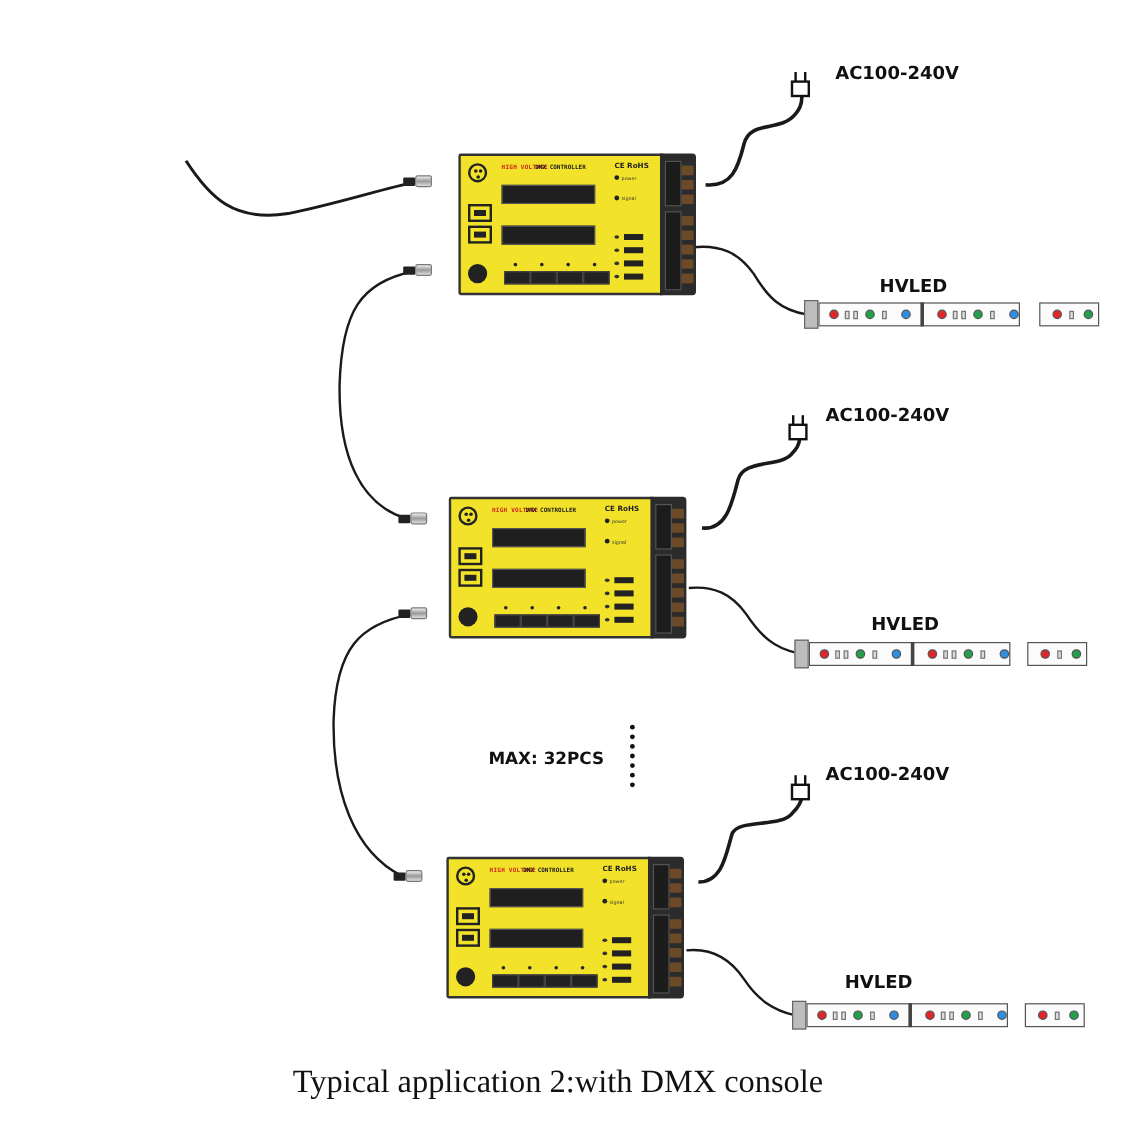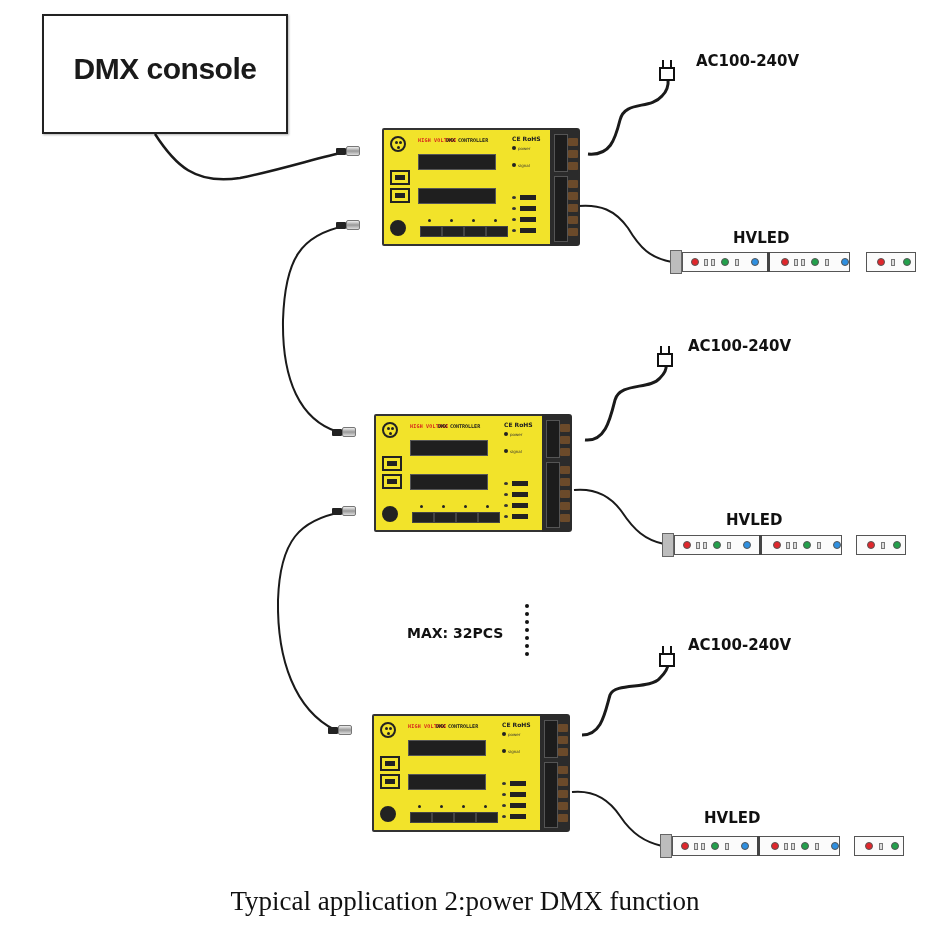--- a/index.html
+++ b/index.html
@@ -77,23 +77,20 @@
       <rect x="660" y="654" width="14" height="12" fill="#fff" stroke="#111" stroke-width="2"></rect>
       <line x1="663" y1="654" x2="663" y2="646" stroke="#111" stroke-width="2"></line>
       <line x1="671" y1="654" x2="671" y2="646" stroke="#111" stroke-width="2"></line>
     </g>
 
     <path d="M578,206 C600,204 615,210 628,228 C640,248 650,258 672,262" stroke="#1a1a1a" stroke-width="2" fill="none"></path>
     <path d="M574,490 C595,488 610,495 622,512 C634,530 645,540 664,544" stroke="#1a1a1a" stroke-width="2" fill="none"></path>
     <path d="M572,792 C592,790 608,798 620,816 C632,834 645,842 662,846" stroke="#1a1a1a" stroke-width="2" fill="none"></path>
   </svg>
 
-  <div class="console-box">
-    <span class="console-label">DMX console</span>
-  </div>
 
   <div class="connector-boot" style="left:336px;top:148px;"></div>
   <div class="connector-metal" style="left:346px;top:146px;"></div>
   <div class="connector-boot" style="left:336px;top:222px;"></div>
   <div class="connector-metal" style="left:346px;top:220px;"></div>
   <div class="connector-boot" style="left:332px;top:429px;"></div>
   <div class="connector-metal" style="left:342px;top:427px;"></div>
   <div class="connector-boot" style="left:332px;top:508px;"></div>
   <div class="connector-metal" style="left:342px;top:506px;"></div>
   <div class="connector-boot" style="left:328px;top:727px;"></div>
@@ -331,14 +328,14 @@
   <div class="dots">
     <div class="dot"></div>
       <div class="dot"></div>
       <div class="dot"></div>
       <div class="dot"></div>
       <div class="dot"></div>
       <div class="dot"></div>
       <div class="dot"></div>
   </div>
 
-  <div class="caption">Typical application 2:power DMX function</div>
+  <div class="caption">Typical application 2:with DMX console</div>
 </div>
 
 </body></html>

